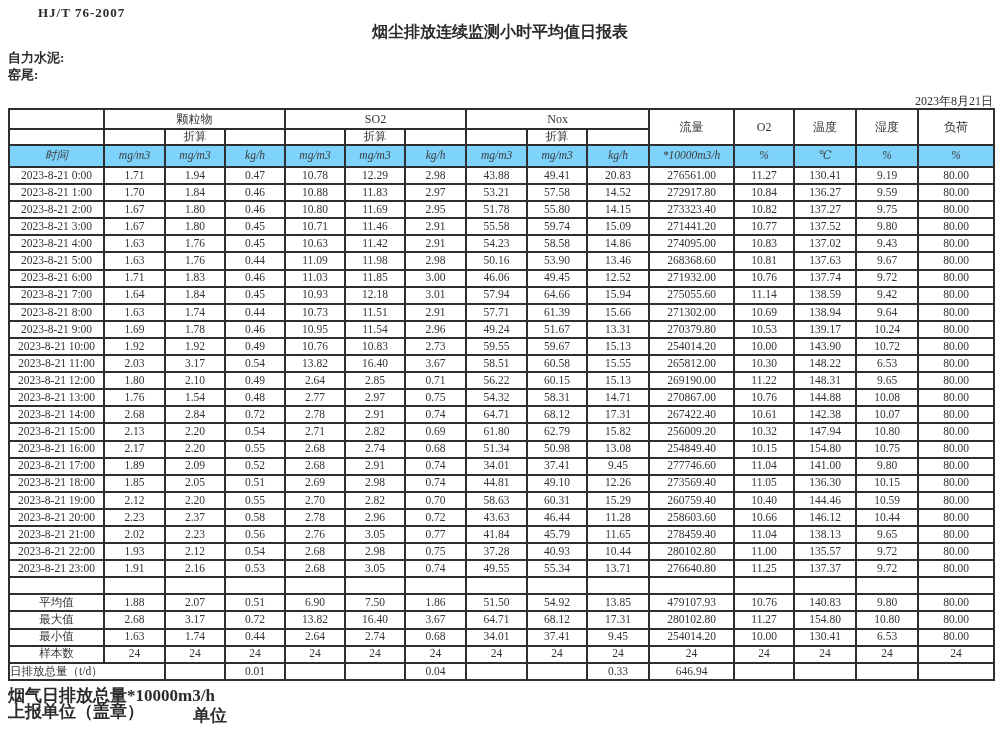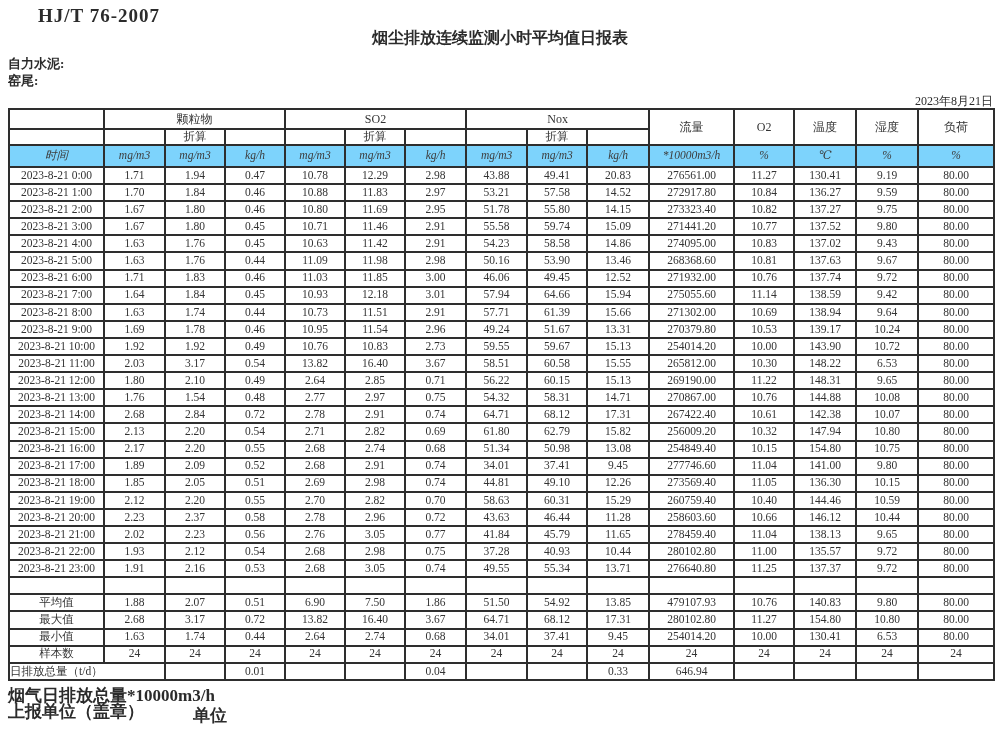--- a/index.html
+++ b/index.html
@@ -2,25 +2,25 @@
 <html><head>
 <meta charset="utf-8">
 <style>
   html,body{margin:0;padding:0;background:#ffffff;}
   body{
     width:1000px;height:753px;overflow:hidden;
     font-family:"Liberation Serif","DejaVu Serif",serif;
     color:#2b2b2b;
     position:relative;
   }
-  .doc-code{font-weight:bold;font-size:19px;padding-top:5px;margin-left:38px;letter-spacing:1px;}
+  .doc-code{font-weight:bold;font-size:13px;padding-top:5px;margin-left:38px;letter-spacing:1px;}
   .title{font-weight:bold;font-size:16px;text-align:center;margin-top:1px;}
   .company{font-weight:bold;font-size:13px;margin-left:8px;margin-top:6px;line-height:17px;}
   .kiln{font-weight:bold;font-size:13px;margin-left:8px;line-height:17px;}
-  .date-line{font-size:12px;text-align:right;width:993px;margin-top:5px;line-height:14px;}
+  .date-line{font-size:12px;text-align:right;width:993px;margin-top:11px;line-height:14px;}
   table.rpt-table{
     border-collapse:collapse;table-layout:fixed;
     margin-left:8px;width:985px;
   }
   .rpt-table td{
     border:2px solid #2e2e2e;
     height:15.1px;
     padding:0 1px;
     text-align:center;
     font-size:11.5px;

